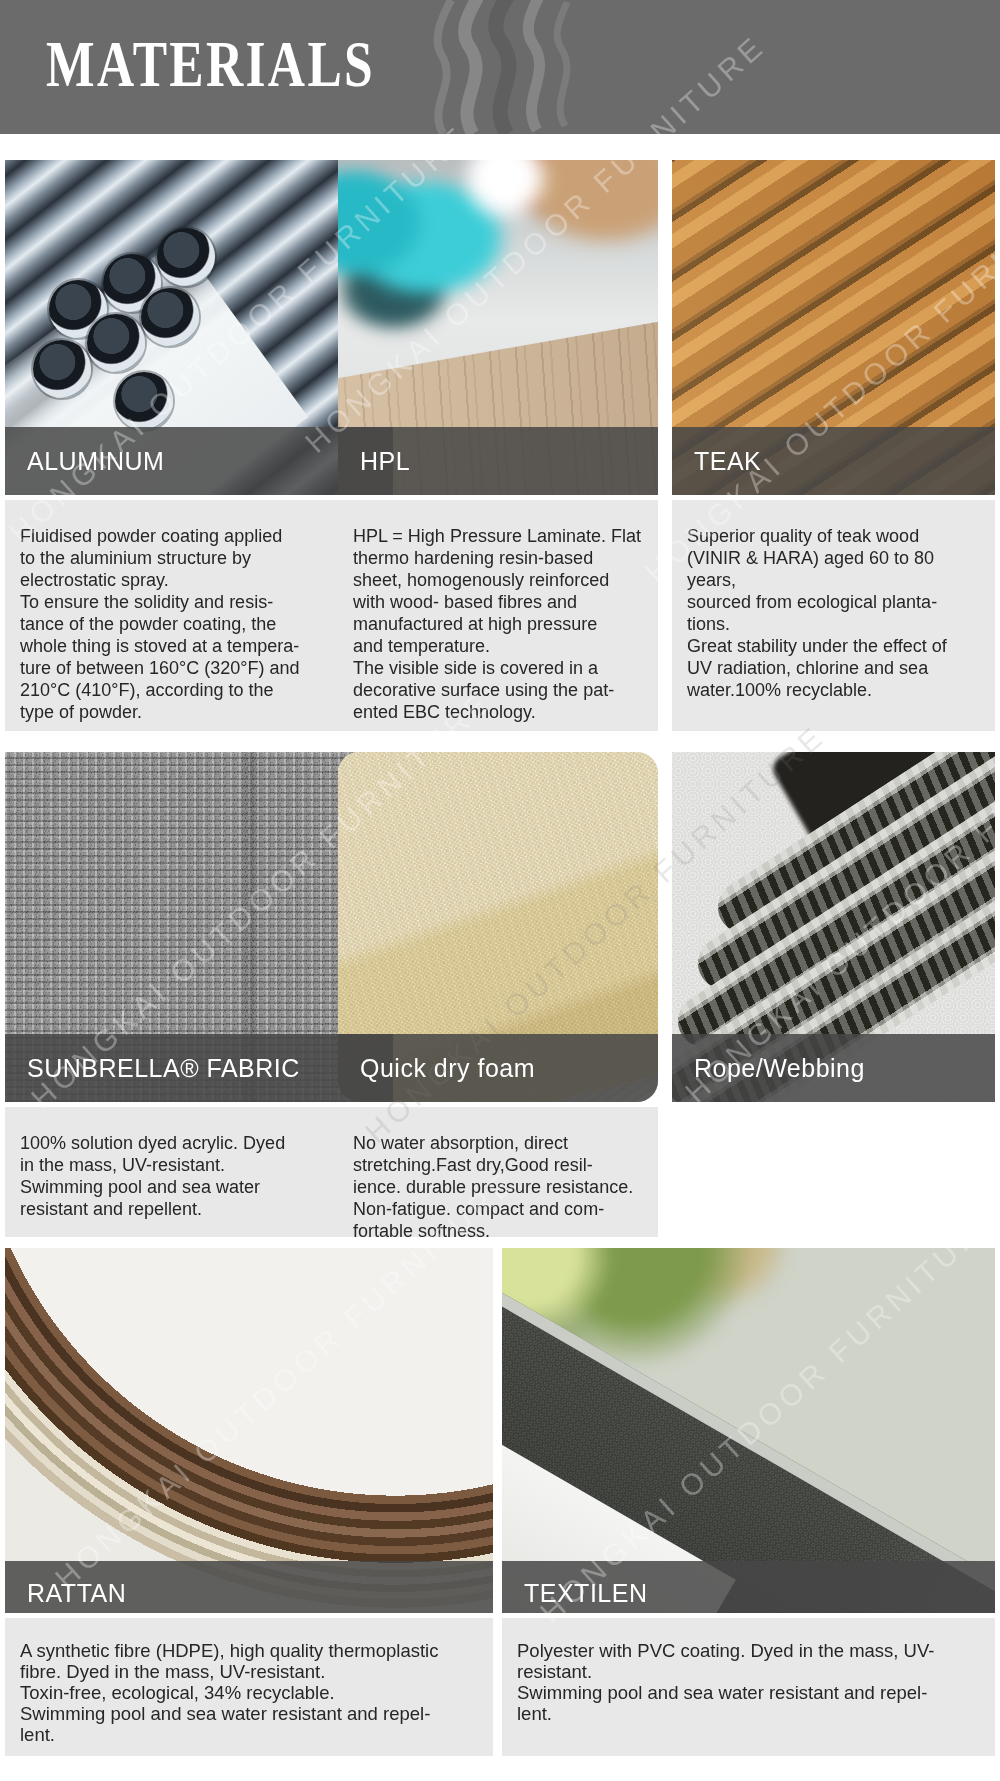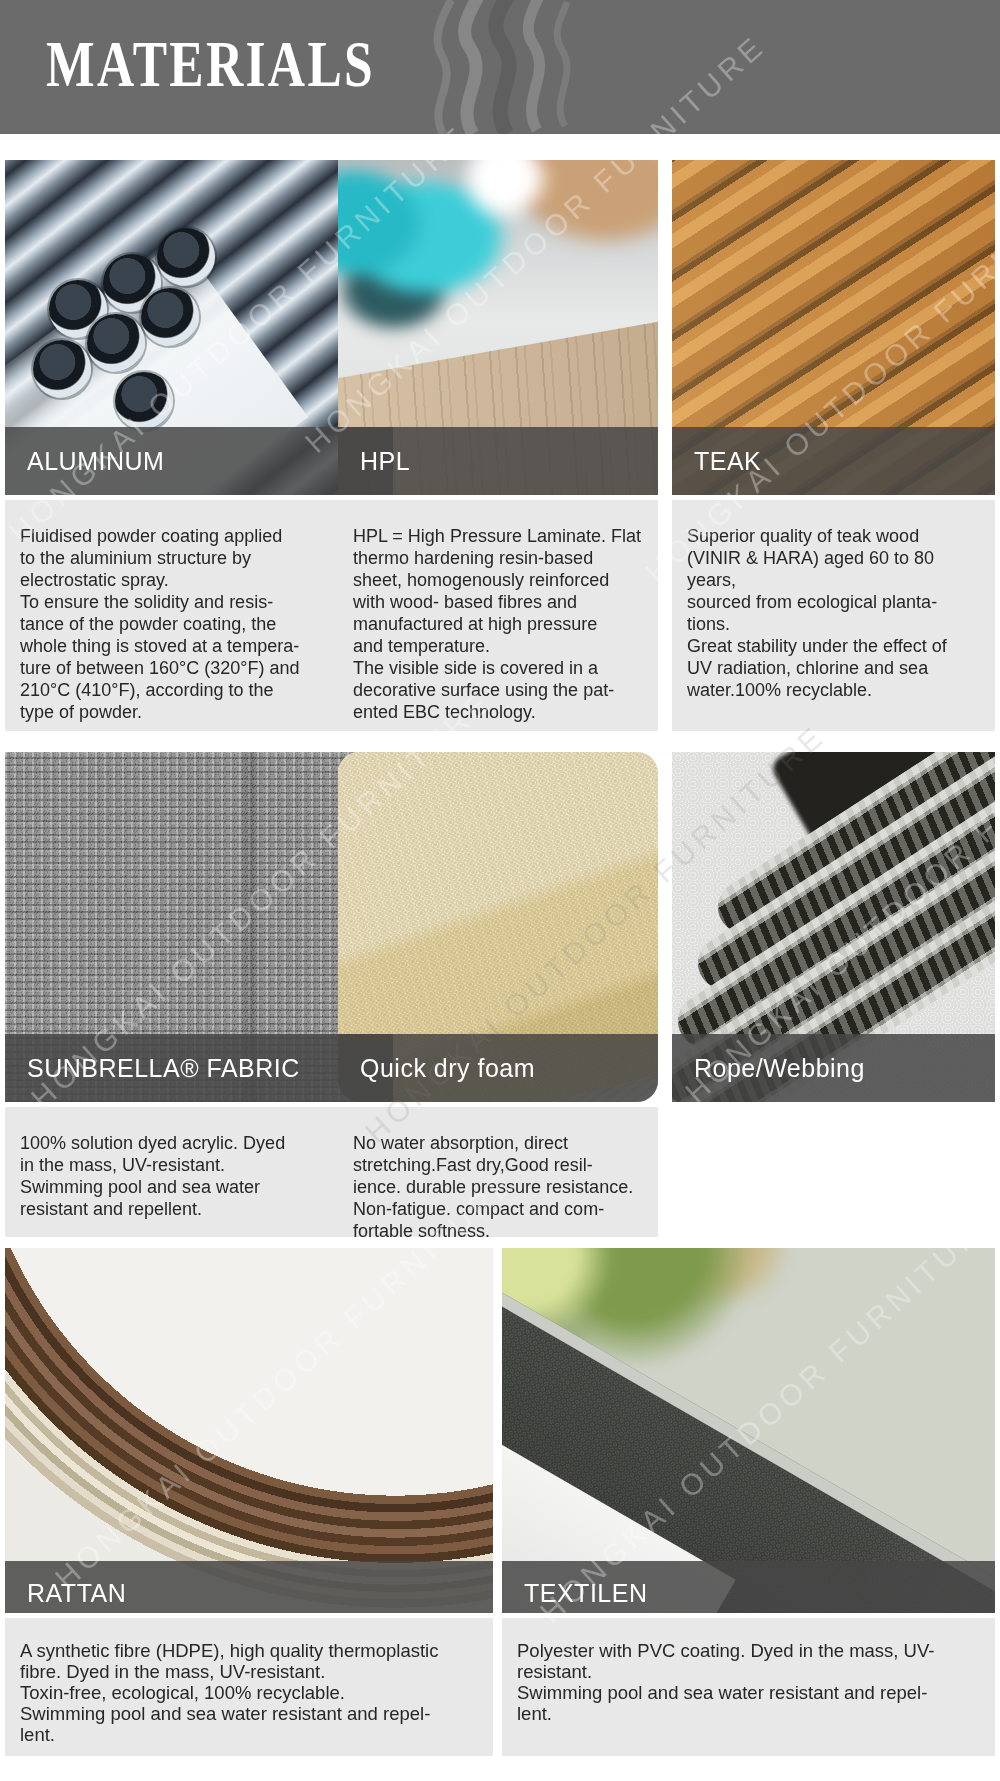--- a/index.html
+++ b/index.html
@@ -234,21 +234,21 @@
     </div>
   </div>
 
   <div class="photo r3 cL" id="photo7">
     <div class="bar">
       <span class="bar-label">RATTAN</span>
     </div>
   </div>
   <div class="desc r3 cL">A synthetic fibre (HDPE), high quality thermoplastic
 fibre.  Dyed in the mass, UV-resistant.
-Toxin-free, ecological, 100% recyclable.
+Toxin-free, ecological, 34% recyclable.
 Swimming pool and sea water resistant and repel-
 lent.</div>
 
   <div class="photo r3 cR" id="photo8">
     <div class="tex-bg"></div>
     <div class="tex-mesh"></div>
     <div class="tex-corner"></div>
     <div class="bar">
       <span class="bar-label">TEXTILEN</span>
     </div>

